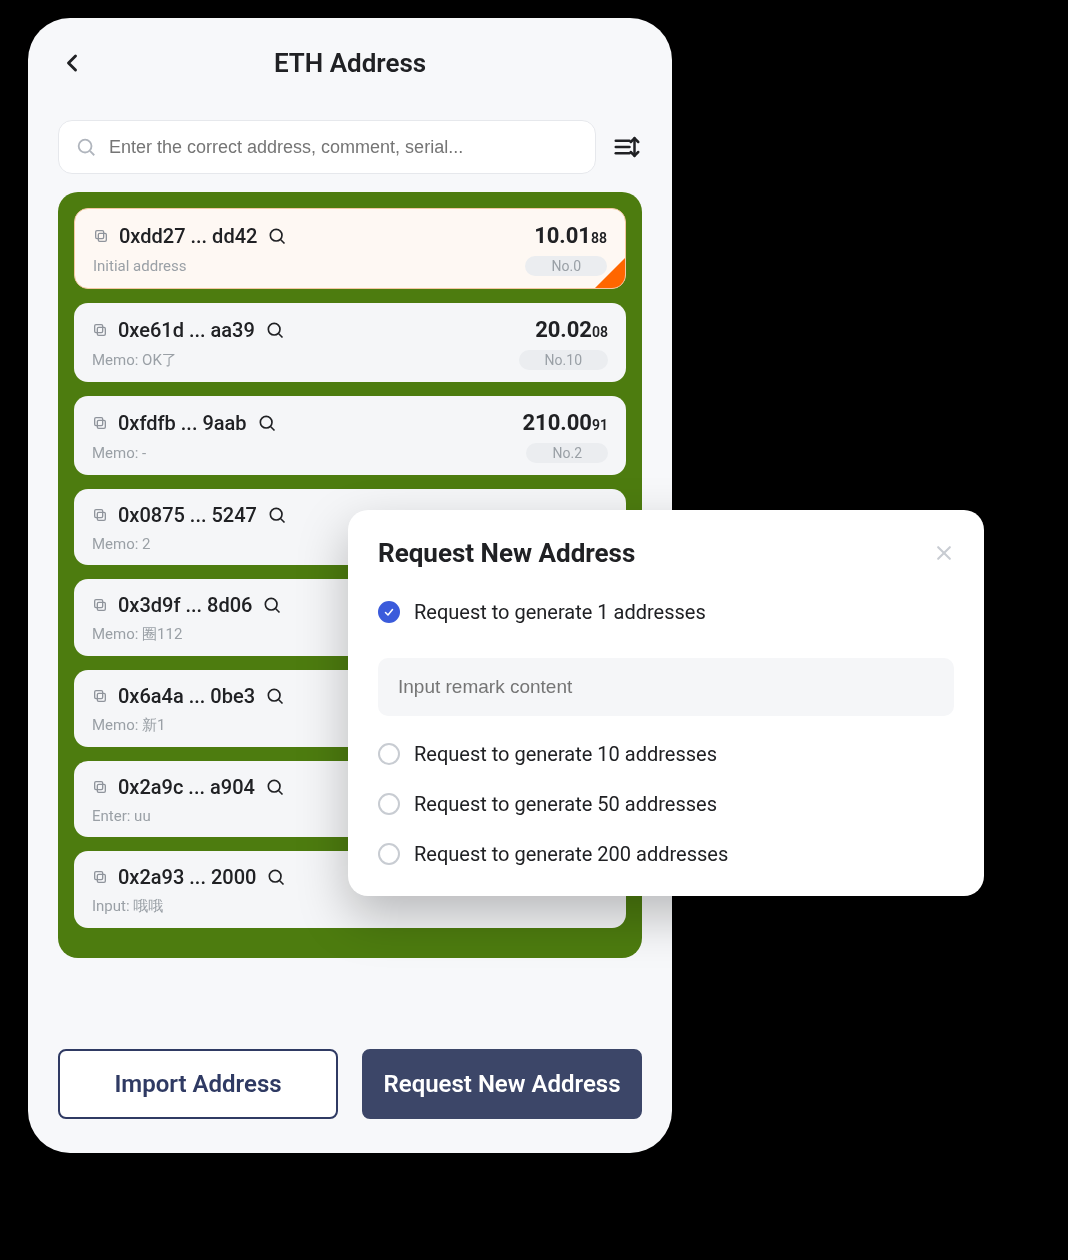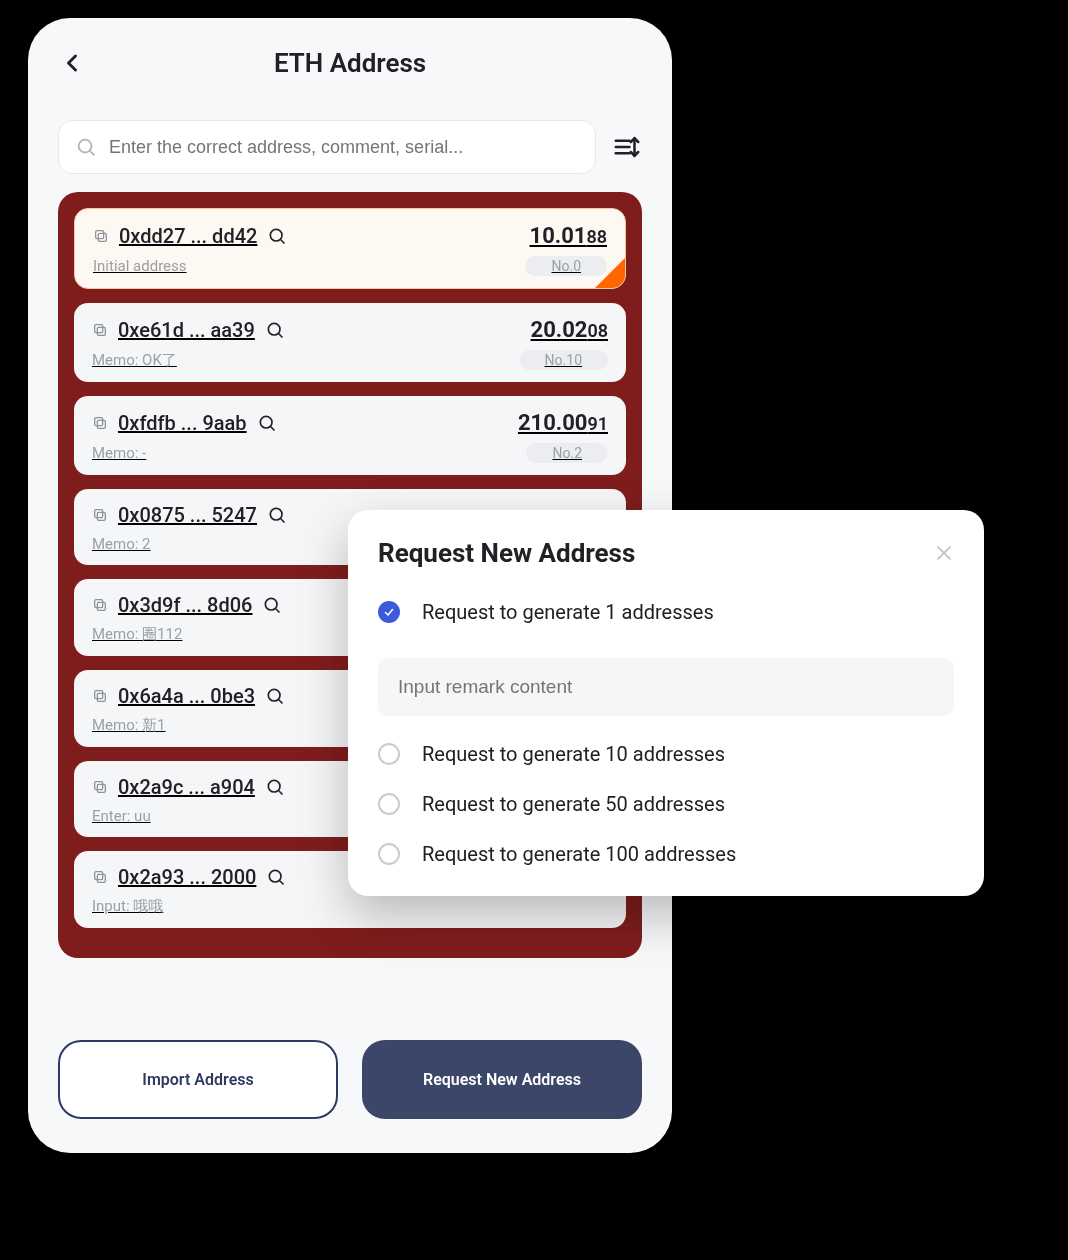--- a/index.html
+++ b/index.html
@@ -59,25 +59,24 @@
     border: none;
     outline: none;
     font-size: 18px;
     color: #9aa0a6;
     flex: 1;
     background: transparent;
   }
   .search-box .sicon { width: 22px; height: 22px; color: #b0b5bd; flex-shrink: 0; }
   .sort-btn { width: 30px; height: 30px; color: #202124; }
   .list-wrap {
-    background: #7f1d1d;
+    background: #4d7c0f;
     margin: 0 30px;
     border-radius: 20px;
     padding: 16px;
-    text-decoration: underline;
   }
   .addr-card {
     background: #f5f6f8;
     border-radius: 14px;
     padding: 14px 18px 12px 18px;
     margin-bottom: 14px;
     position: relative;
     overflow: hidden;
   }
   .addr-card.selected {
@@ -94,21 +93,21 @@
   .addr-row1 {
     display: flex;
     align-items: center;
     justify-content: space-between;
   }
   .addr-left { display: flex; align-items: center; gap: 10px; }
   .copy-icon { width: 16px; height: 16px; color: #8f949c; flex-shrink: 0; }
   .mag-icon { width: 20px; height: 20px; color: #202124; flex-shrink: 0; }
   .addr-text { font-size: 20px; font-weight: 500; color: #202124; }
   .balance { font-size: 22px; font-weight: 700; color: #202124; }
-  .balance .sub { font-size: 18px; font-weight: 600; }
+  .balance .sub { font-size: 14px; font-weight: 600; }
   .addr-row2 {
     display: flex;
     align-items: center;
     justify-content: space-between;
     margin-top: 8px;
   }
   .memo { font-size: 15px; color: #9aa0a6; }
   .idx-badge {
     font-size: 14px;
     color: #9aa0a6;
@@ -117,23 +116,23 @@
     padding: 2px 26px;
   }
   .bottom-bar {
     position: absolute;
     left: 30px; right: 30px; bottom: 34px;
     display: flex;
     gap: 24px;
   }
   .btn {
     flex: 1;
-    height: 79px;
-    border-radius: 23px;
-    font-size: 16px;
+    height: 70px;
+    border-radius: 8px;
+    font-size: 24px;
     font-weight: 600;
     display: flex;
     align-items: center;
     justify-content: center;
     cursor: pointer;
   }
   .btn-outline {
     background: #fff;
     color: #2f3a63;
     border: 2px solid #2f3a63;
@@ -159,21 +158,21 @@
     display: flex;
     align-items: center;
     justify-content: space-between;
     margin-bottom: 32px;
   }
   .modal-title { font-size: 26px; font-weight: 700; color: #202124; }
   .close-icon { width: 20px; height: 20px; color: #c8ccd2; }
   .radio-row {
     display: flex;
     align-items: center;
-    gap: 22px;
+    gap: 14px;
     margin-bottom: 26px;
   }
   .radio-row:last-child { margin-bottom: 0; }
   .radio {
     width: 22px; height: 22px;
     border: 2px solid #c8ccd2;
     border-radius: 50%;
     flex-shrink: 0;
     display: flex; align-items: center; justify-content: center;
   }
@@ -442,15 +441,15 @@
         </div>
         <div class="radio-label">Request to generate 1 addresses</div>
       </div><input class="remark-input" placeholder="Input remark content" style=""><div class="radio-row">
         <div class="radio"></div>
         <div class="radio-label">Request to generate 10 addresses</div>
       </div><div class="radio-row">
         <div class="radio"></div>
         <div class="radio-label">Request to generate 50 addresses</div>
       </div><div class="radio-row">
         <div class="radio"></div>
-        <div class="radio-label">Request to generate 100 addresses</div>
+        <div class="radio-label">Request to generate 200 addresses</div>
       </div></div>
 </div>
 
 </body></html>

